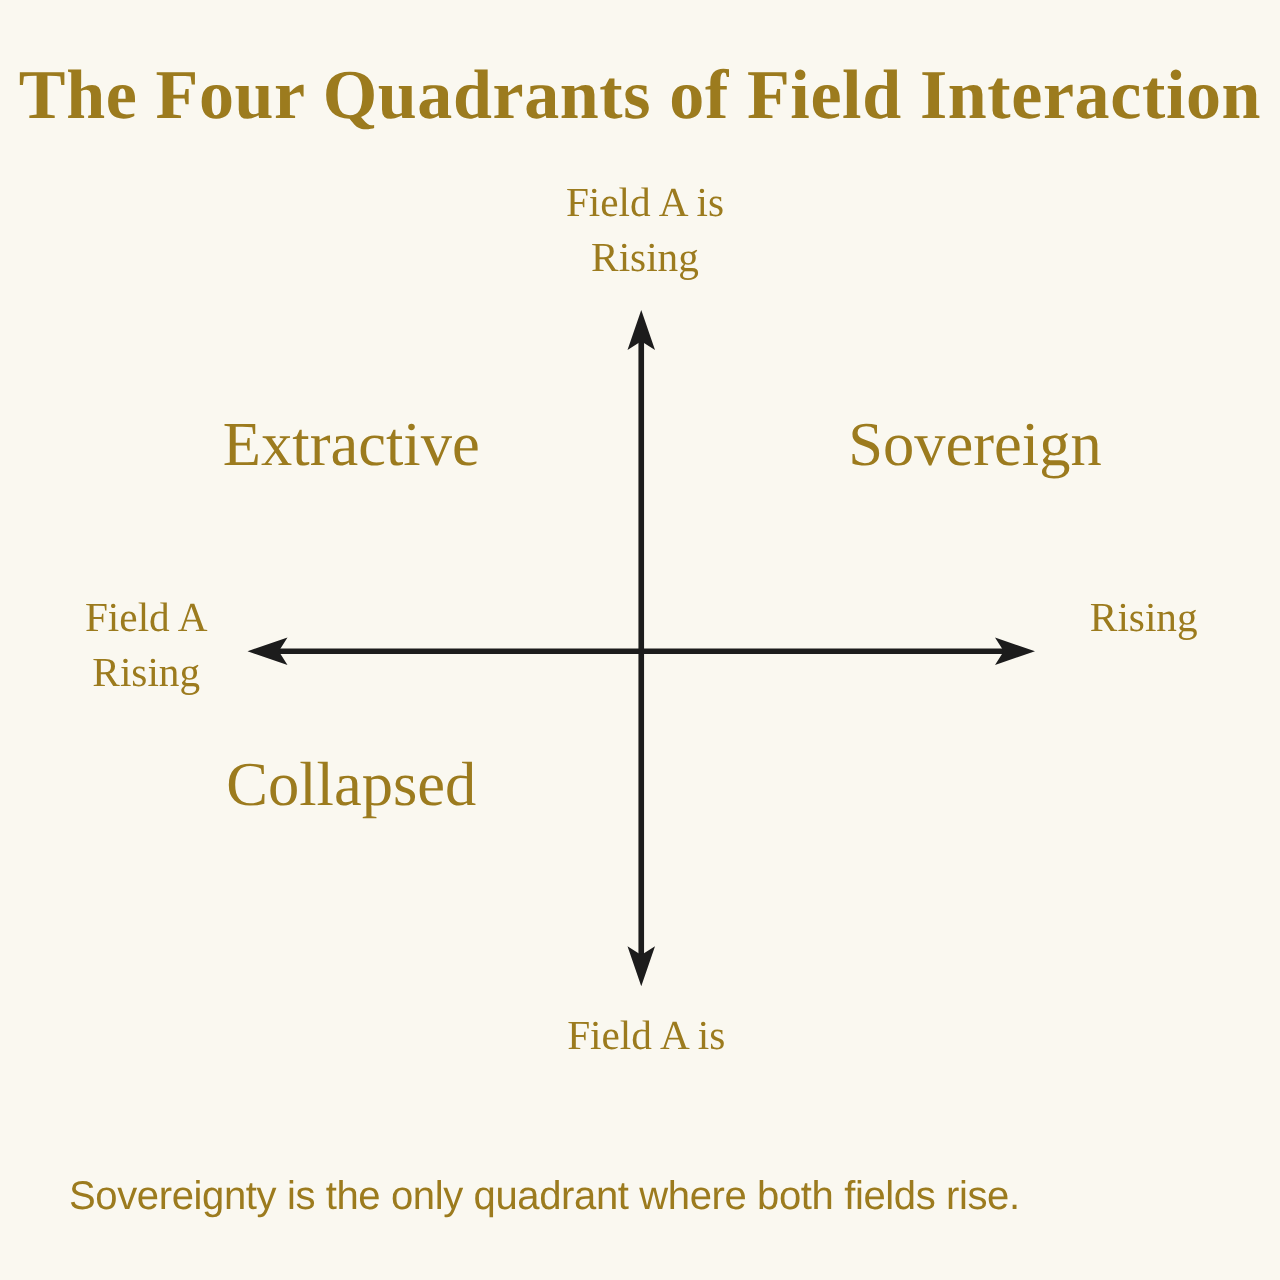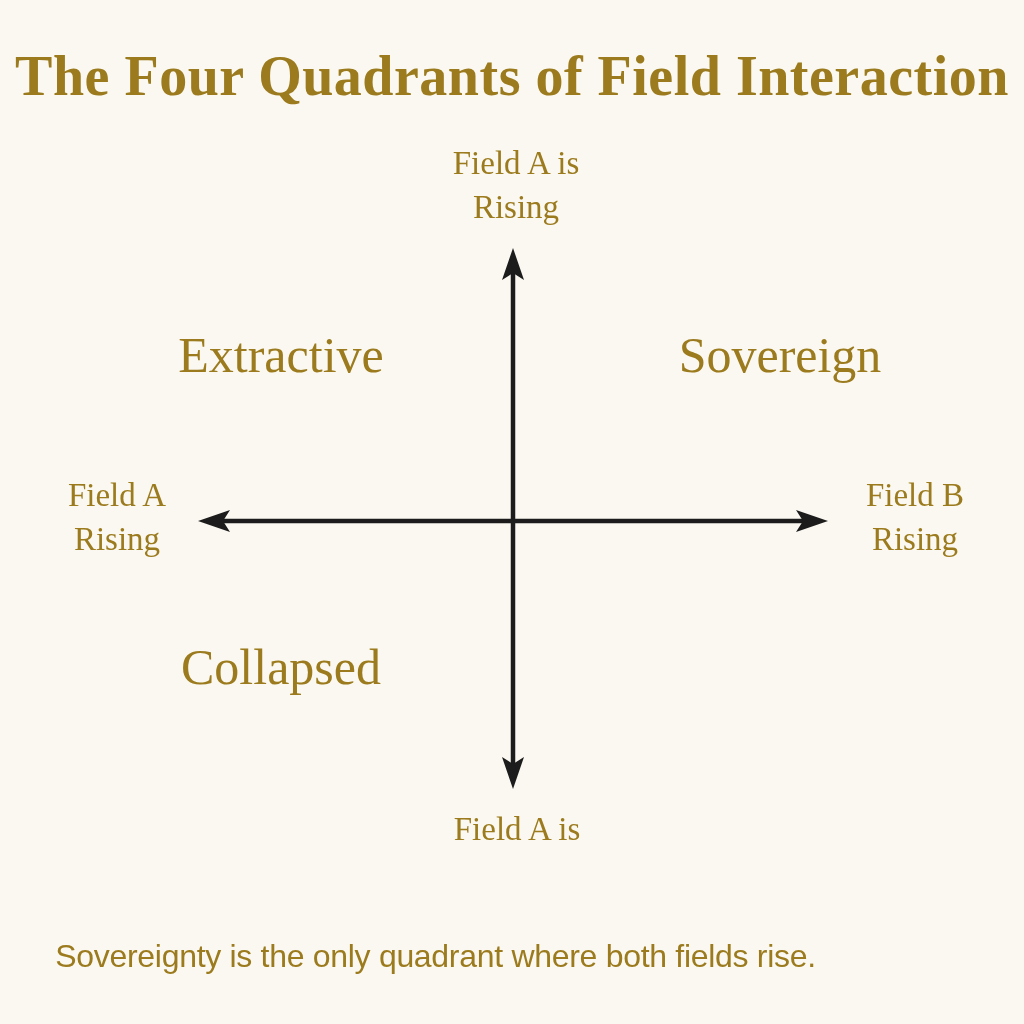--- a/index.html
+++ b/index.html
@@ -86,26 +86,25 @@
 <div class="abs centered axis-label" style="left:517px; top:808px;">
   <div><span>Field A </span><span class="it">is</span></div>
 </div>
 
 <div class="abs centered axis-label" style="left:117px; top:474px;">
   <div>Field A</div>
   <div>Rising</div>
 </div>
 
 <div class="abs centered axis-label" style="left:915px; top:474px;">
-  <div>Field B</div>
   <div>Rising</div>
 </div>
 
 <div class="abs centered quadrant-label" style="left:281px; top:328px;">Extractive</div>
 
 <div class="abs centered quadrant-label" style="left:780px; top:328px;">Sovereign</div>
 
-<div class="abs centered quadrant-label" style="left:281px; top:640px;">Collapsed</div>
+<div class="abs centered quadrant-label" style="left:281px; top:600px;">Collapsed</div>
 
 <div class="abs centered quadrant-label" style="left:735px; top:618px;">
 </div>
 
 <div class="abs caption">Sovereignty is the only quadrant where both fields rise.</div>
 
 </body></html>

